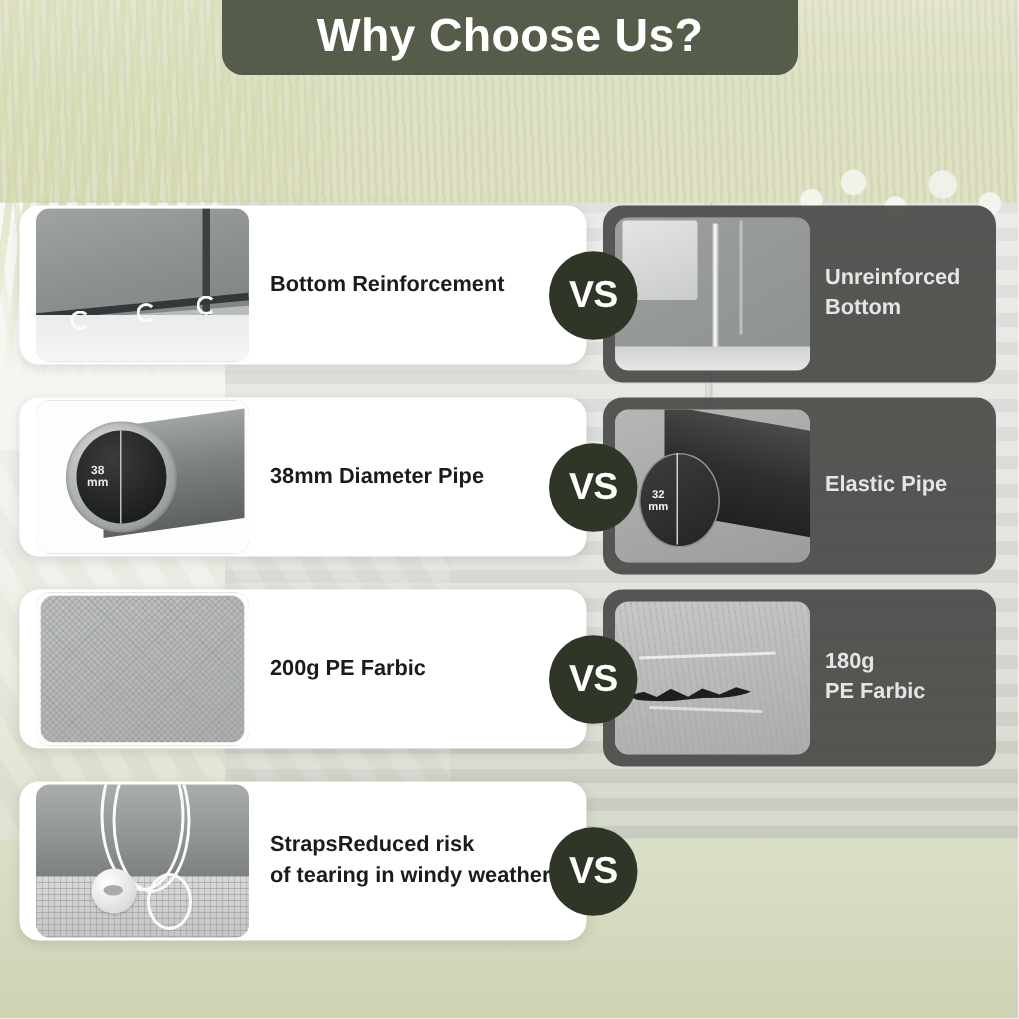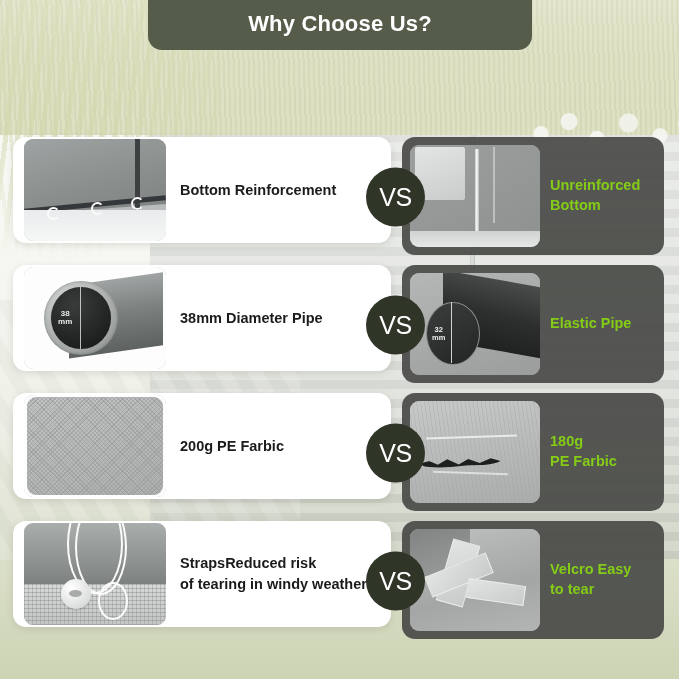--- a/index.html
+++ b/index.html
@@ -100,21 +100,21 @@
     width: 384px; height: 56px;
     background: #565c4a;
     border-radius: 0 0 14px 14px;
     display: flex;
     align-items: center;
     justify-content: center;
     z-index: 5;
   }
   .header-title {
     color: #ffffff;
-    font-size: 22px;
+    font-size: 31px;
     font-weight: bold;
     letter-spacing: .2px;
     margin-top: 4px;
     white-space: nowrap;
     text-align: right;
   }
 
   
   .rows {
     position: absolute;
@@ -175,21 +175,21 @@
     margin-left: 8px;
     border-radius: 9px;
     flex: none;
     overflow: hidden;
     position: relative;
     background: #9a9d9b;
   }
   .label-con {
     margin-left: 10px;
     margin-right: 6px;
-    color: #84cc16;
+    color: #e5e5e5;
     font-size: 14.5px;
     font-weight: bold;
     line-height: 1.35;
   }
 
   
   .vs-badge {
     position: absolute;
     left: 366px;
     top: 50%;
@@ -198,21 +198,21 @@
     border-radius: 50%;
     background: #2f3527;
     display: flex;
     align-items: center;
     justify-content: center;
     z-index: 9;
   }
   .vs-text {
     color: #fff;
     font-size: 25px;
-    font-weight: normal;
+    font-weight: bold;
     letter-spacing: -.5px;
     line-height: 1;
   }
 
   
   .art { position: absolute; inset: 0; }
 
   
   .a1p-panel {
     position: absolute; left: 0; top: 0; right: 0; height: 74%;
@@ -550,31 +550,16 @@
         <div class="label-pro">
           <div>StrapsReduced risk</div>
           <div>of tearing in windy weather</div>
         </div>
       </div>
 
       <div class="vs-badge">
         <span class="vs-text">VS</span>
       </div>
 
-      <div class="card-con">
-        <div class="thumb-con">
-          <div class="art">
-            <div class="a4c-bg"></div>
-            <div class="a4c-dark"></div>
-            <div class="a4c-strip" style="left:26%;top:12%;width:26px;height:62px;transform:rotate(16deg);"></div>
-            <div class="a4c-strip" style="left:12%;top:34%;width:64px;height:20px;transform:rotate(-22deg);"></div>
-            <div class="a4c-strip" style="left:44%;top:52%;width:56px;height:18px;transform:rotate(8deg);"></div>
-          </div>
-        </div>
-        <div class="label-con">
-          <div>Velcro Easy</div>
-          <div>to tear</div>
-        </div>
-      </div>
     </div>
 
   </div>
 </div>
 
 </body></html>

